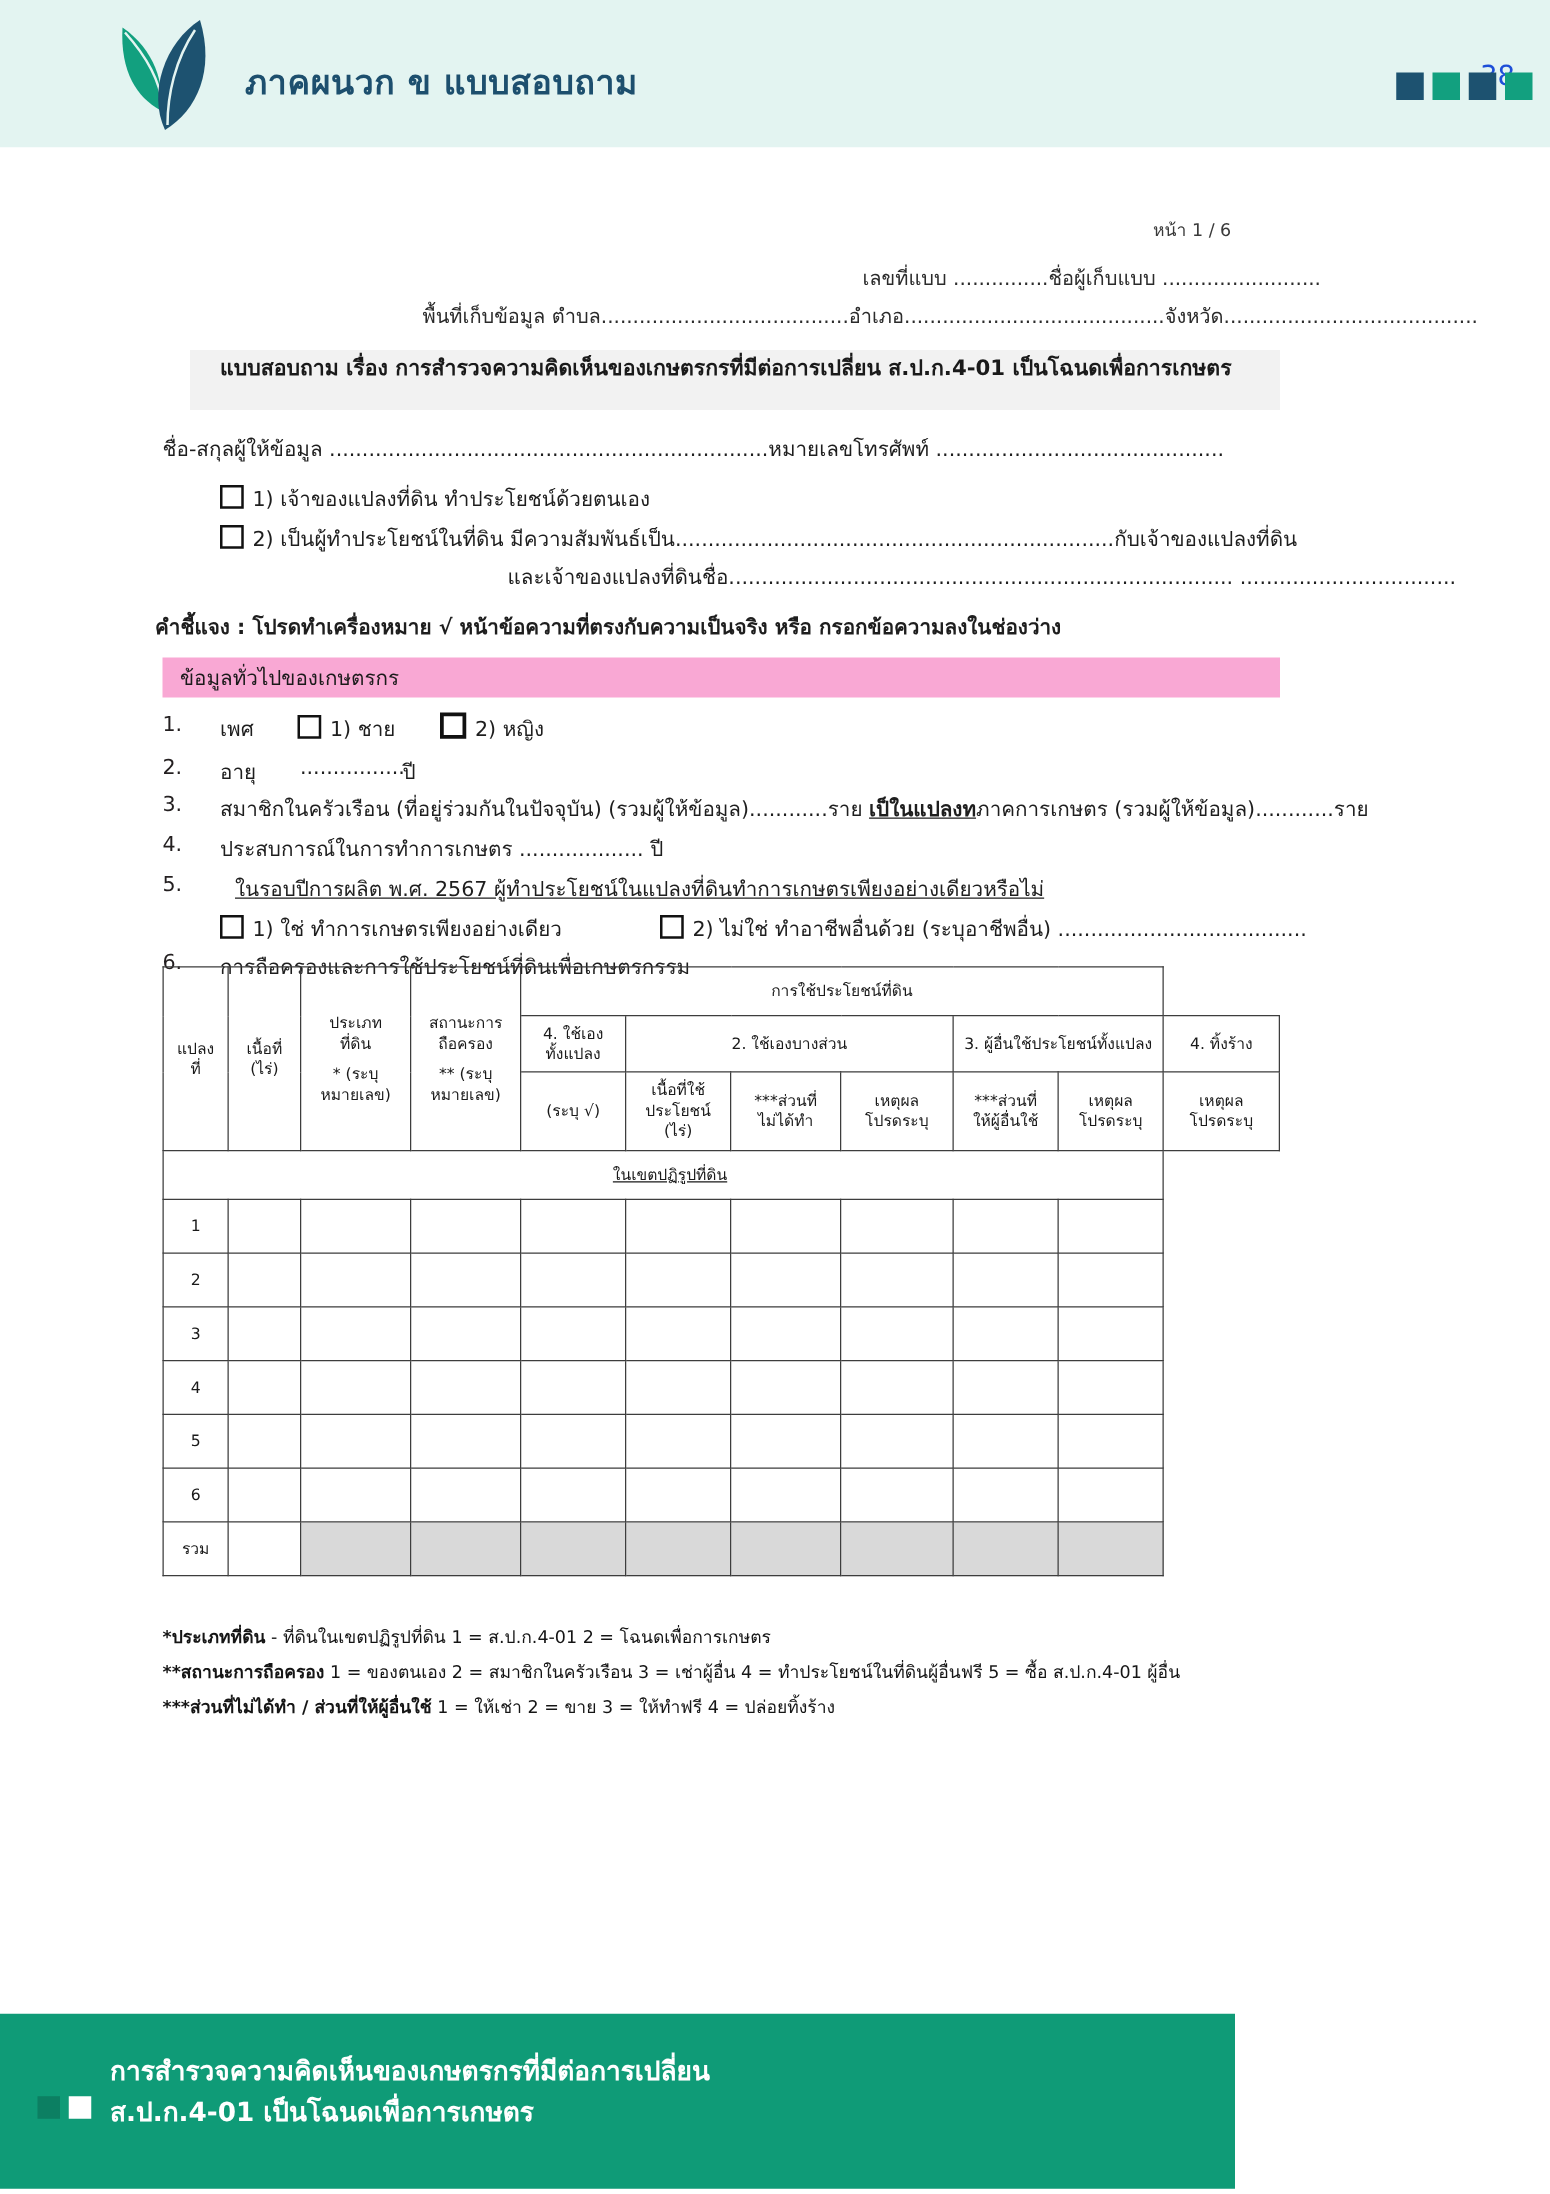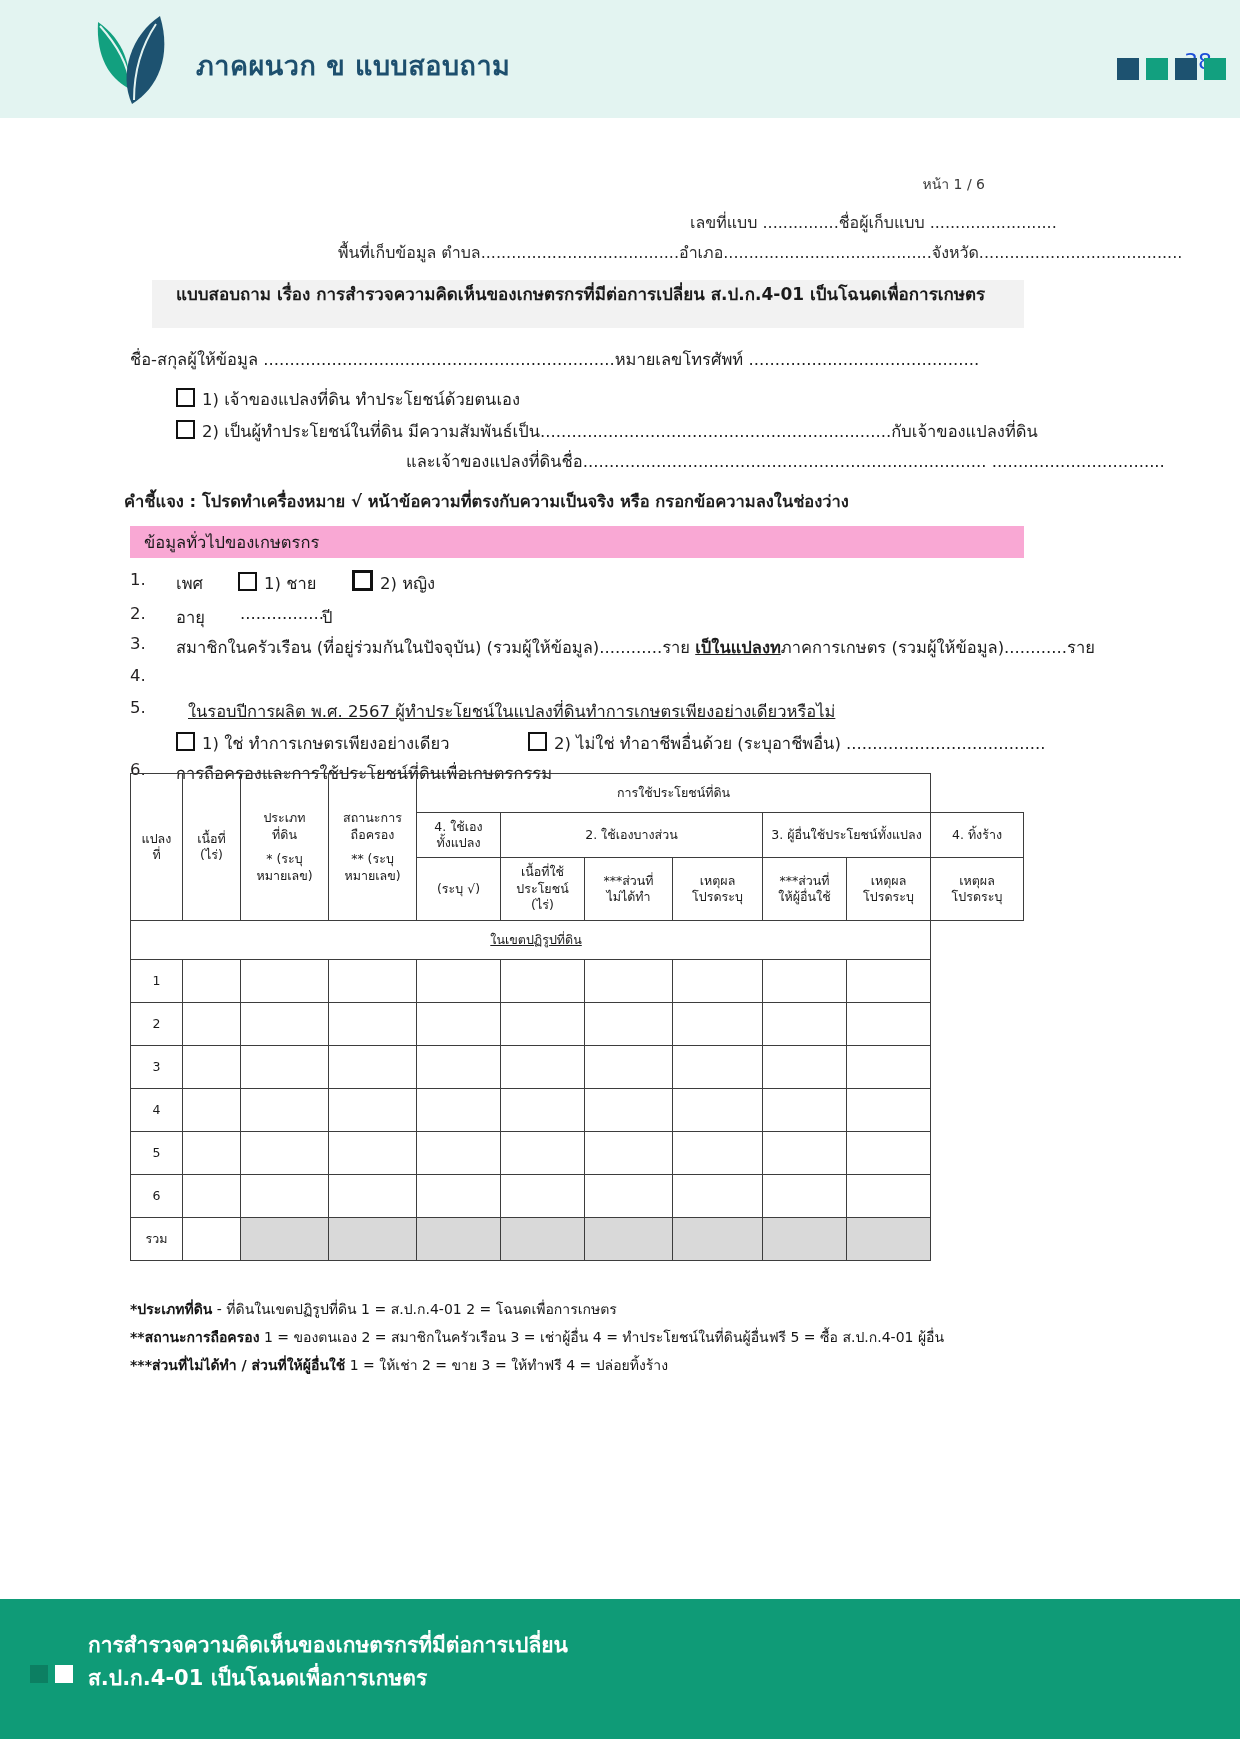--- a/index.html
+++ b/index.html
@@ -74,21 +74,21 @@
     color:#1a1a1a;
   }
   .rowlbl{text-align:left;padding-left:12px!important;font-size:14px;margin-top:35px;}
   .u{text-decoration:underline;}
   .shade{background:#d9d9d9;}
   .datarow td{height:38px;}
   .notes{position:absolute;left:130px;font-size:14px;color:#151515;white-space:nowrap;}
   .notes b{font-weight:bold;}
   
   .ftr{
-    position:absolute;left:0;bottom:16px;width:1240px;height:140px;
+    position:absolute;left:0;bottom:4px;width:988px;height:140px;
     background:#0f9b77;
   }
   .ftr-txt{
     position:absolute;left:88px;top:30px;
     font-size:21px;font-weight:bold;color:#ffffff;line-height:1.55;
   }
   .fsq{position:absolute;width:18px;height:18px;top:66px;}
   .fsq1{left:30px;background:#0c7f62;}
   .fsq2{left:55px;background:#ffffff;}
 </style>
@@ -155,20 +155,21 @@
   <div class="qrow" style="left:176px;top:486px;">อายุ</div>
   <div class="qrow" style="left:240px;top:486px;">................</div>
   <div class="qrow" style="left:322px;top:486px;">ปี</div>
 
   <div class="qnum" style="left:130px;top:516px;">3.</div>
   <div class="qrow" style="left:176px;top:516px;">
     <span>สมาชิกในครัวเรือน (ที่อยู่ร่วมกันในปัจจุบัน) (รวมผู้ให้ข้อมูล)............ราย </span><span class="ul">เป็ในแปลงท</span><span>ภาคการเกษตร (รวมผู้ให้ข้อมูล)............ราย</span>
   </div>
 
   <div class="qnum" style="left:130px;top:548px;">4.</div>
+  <div class="qrow" style="left:176px;top:548px;">ประสบการณ์ในการทำการเกษตร ...................  ปี</div>
 
   <div class="qnum" style="left:130px;top:580px;">5.</div>
   <div class="qrow" style="left:188px;top:580px;text-decoration:underline;">ในรอบปีการผลิต พ.ศ. 2567 ผู้ทำประโยชน์ในแปลงที่ดินทำการเกษตรเพียงอย่างเดียวหรือไม่</div>
   <div class="qrow" style="left:176px;top:612px;">
     <span class="cb"></span><span>1) ใช่ ทำการเกษตรเพียงอย่างเดียว</span>
   </div>
   <div class="qrow" style="left:528px;top:612px;">
     <span class="cb"></span><span>2) ไม่ใช่ ทำอาชีพอื่นด้วย (ระบุอาชีพอื่น) ......................................</span>
   </div>
 

